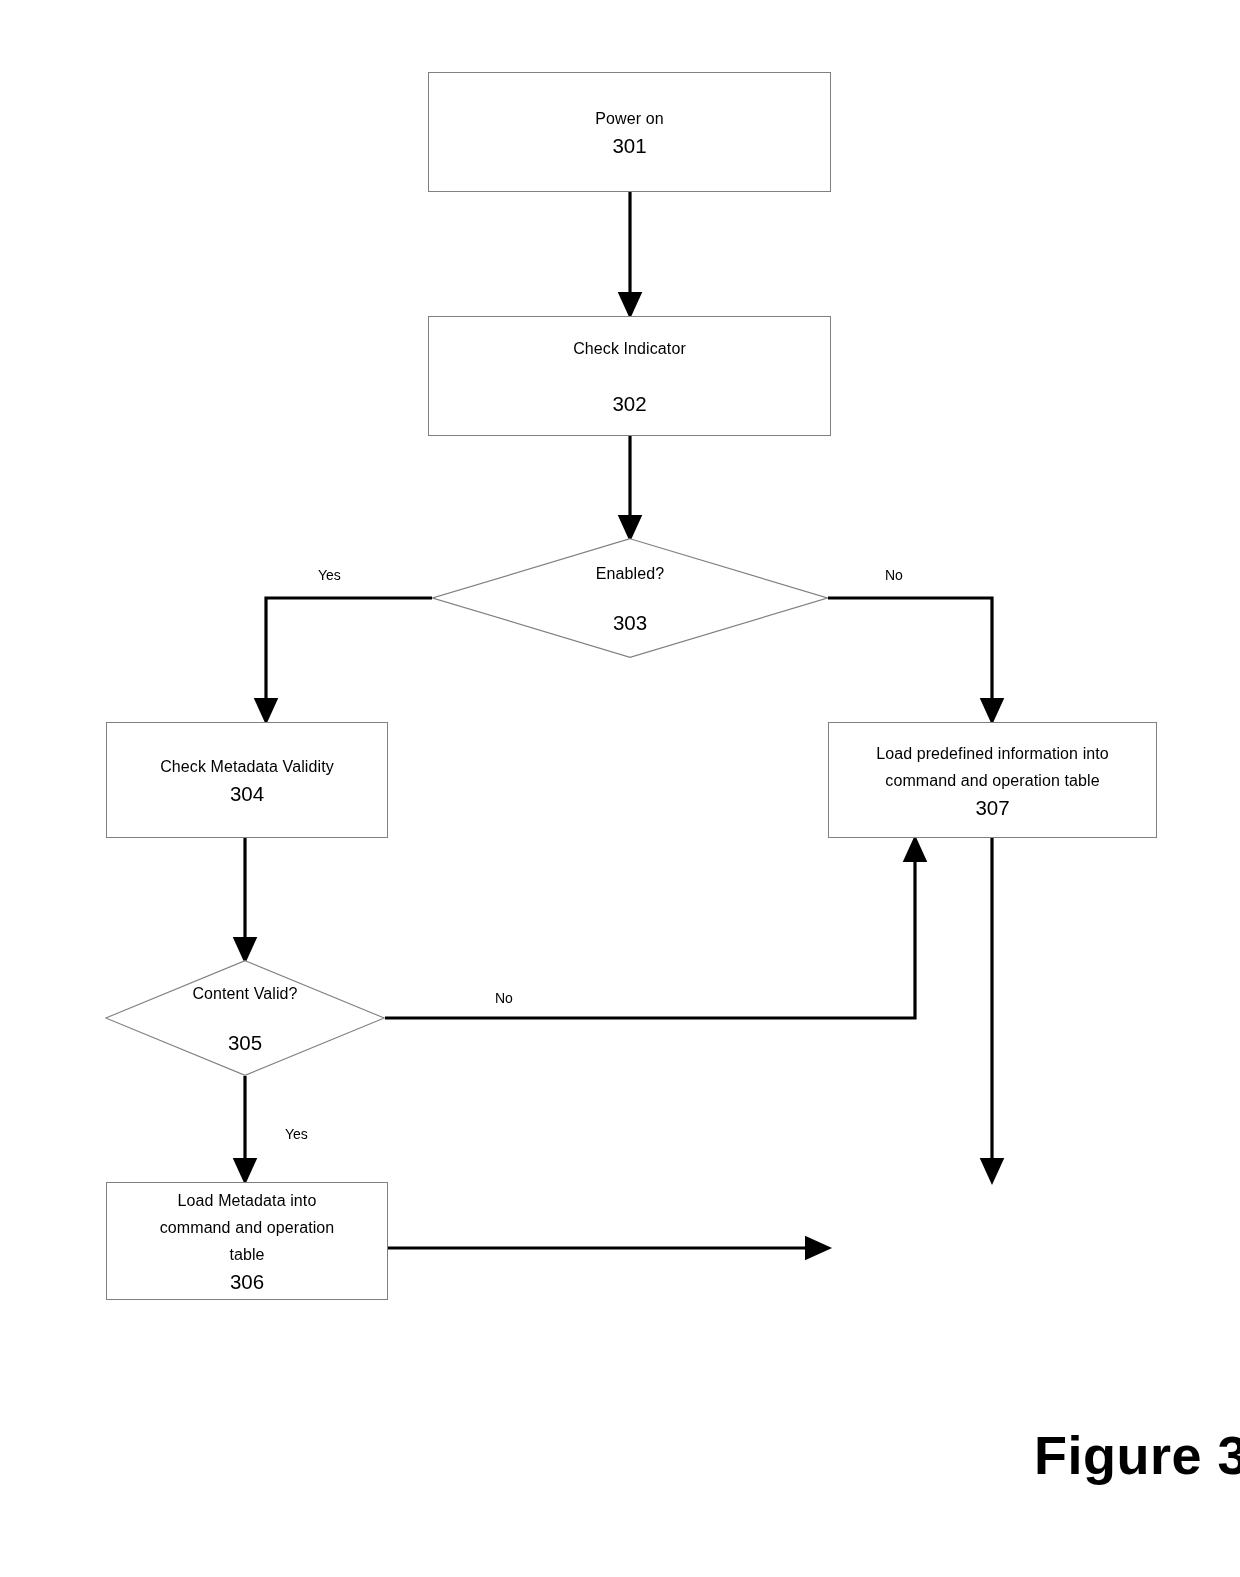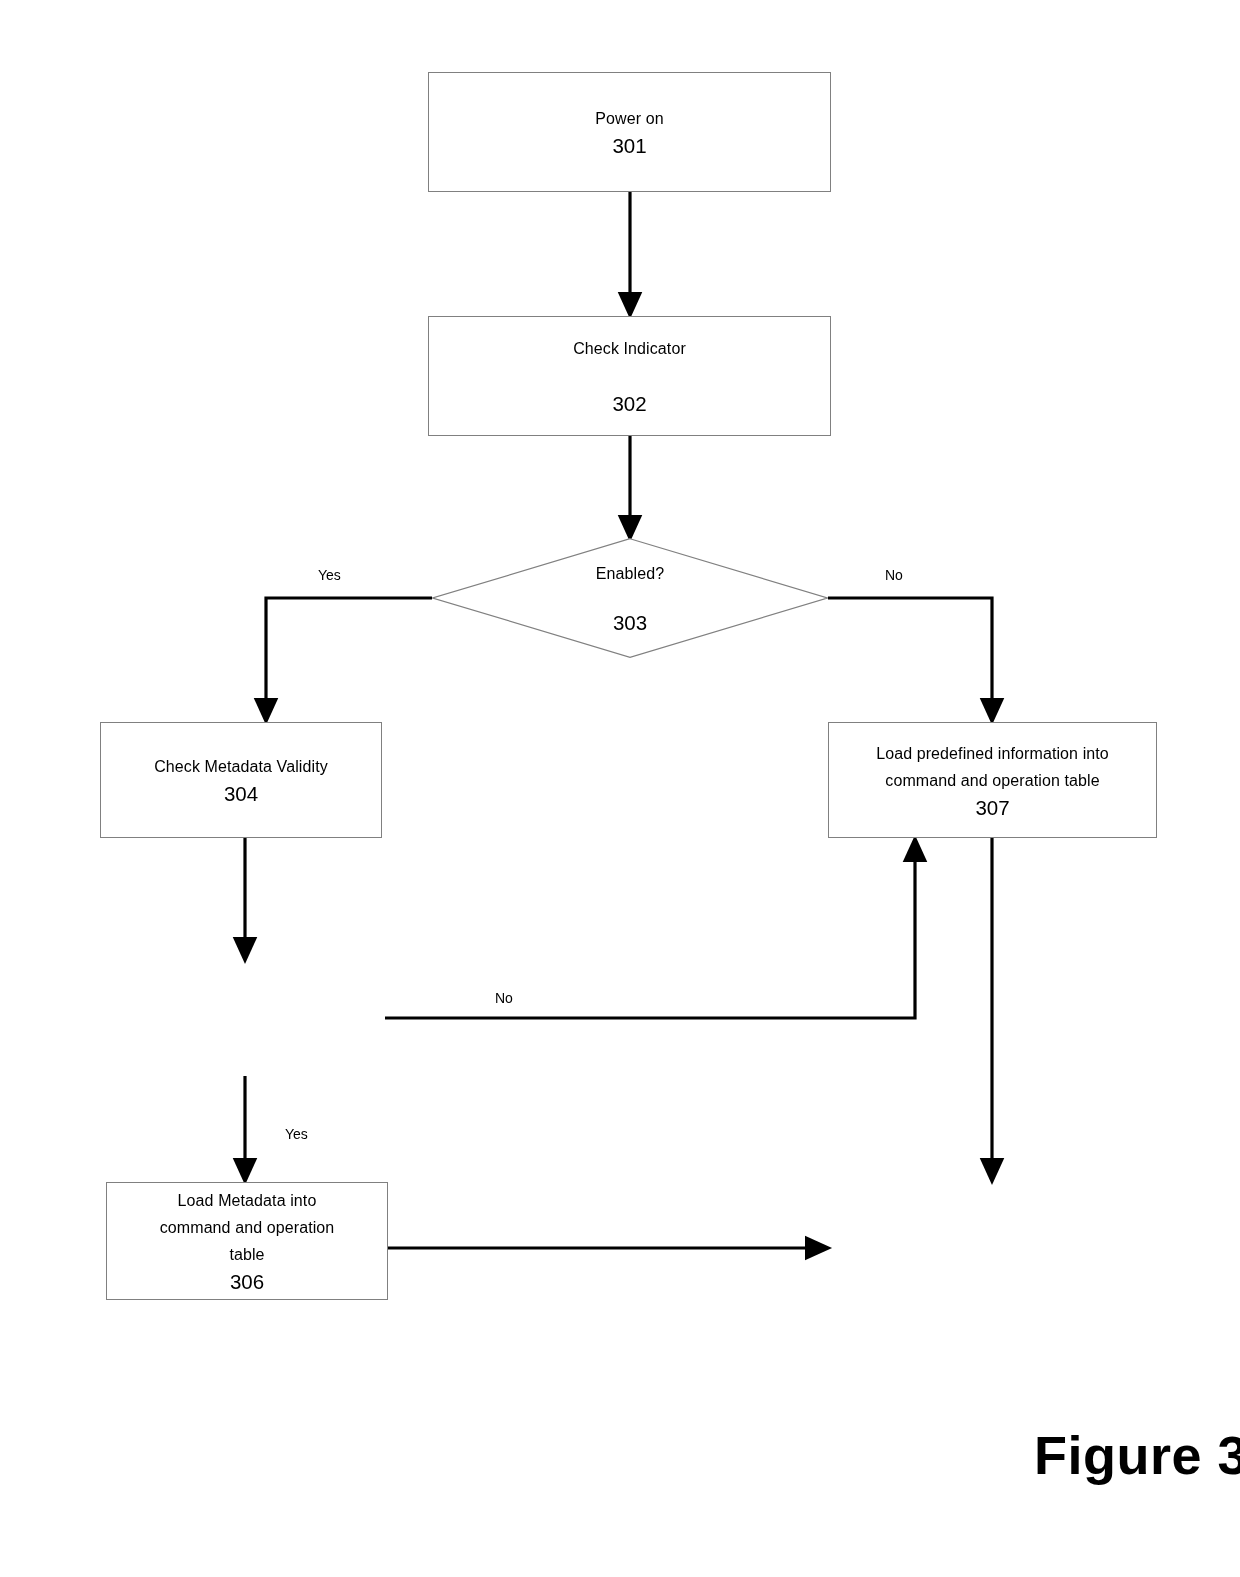--- a/index.html
+++ b/index.html
@@ -153,31 +153,40 @@
   <div class="node dec" style="left:432px; top:538px; width:396px; height:120px;">
     <svg class="dshape" viewBox="0 0 396 120" preserveAspectRatio="none">
       <polygon points="198,0.7 395.3,60 198,119.3 0.7,60" fill="#ffffff" stroke="#808080" stroke-width="1.2" vector-effect="non-scaling-stroke"></polygon>
     </svg>
     <div class="dlabel">
       <span class="ntext">Enabled?</span>
       <span class="nref">303</span>
     </div>
   </div>
 
-  <div class="node proc" style="left:100px; top:722px; width:282px; height:116px;">
+  <div class="node proc" style="left:106px; top:722px; width:282px; height:116px;">
     <span class="ntext">Check Metadata Validity</span>
     <span class="nref u">304</span>
   </div>
 
   <div class="node proc" style="left:828px; top:722px; width:329px; height:116px;">
     <span class="ntext">Load predefined information into
 command and operation table</span>
     <span class="nref u">307</span>
   </div>
 
+  <div class="node dec" style="left:105px; top:960px; width:280px; height:116px;">
+    <svg class="dshape" viewBox="0 0 280 116" preserveAspectRatio="none">
+      <polygon points="140,0.7 279.3,58 140,115.3 0.7,58" fill="#ffffff" stroke="#808080" stroke-width="1.2" vector-effect="non-scaling-stroke"></polygon>
+    </svg>
+    <div class="dlabel">
+      <span class="ntext">Content Valid?</span>
+      <span class="nref u">305</span>
+    </div>
+  </div>
 
   <div class="node proc" style="left:106px; top:1182px; width:282px; height:118px;">
     <span class="ntext">Load Metadata into
 command and operation
 table</span>
     <span class="nref u">306</span>
   </div>
 
 
   <span class="edge-label" style="left:318px; top:563px;">Yes</span>

